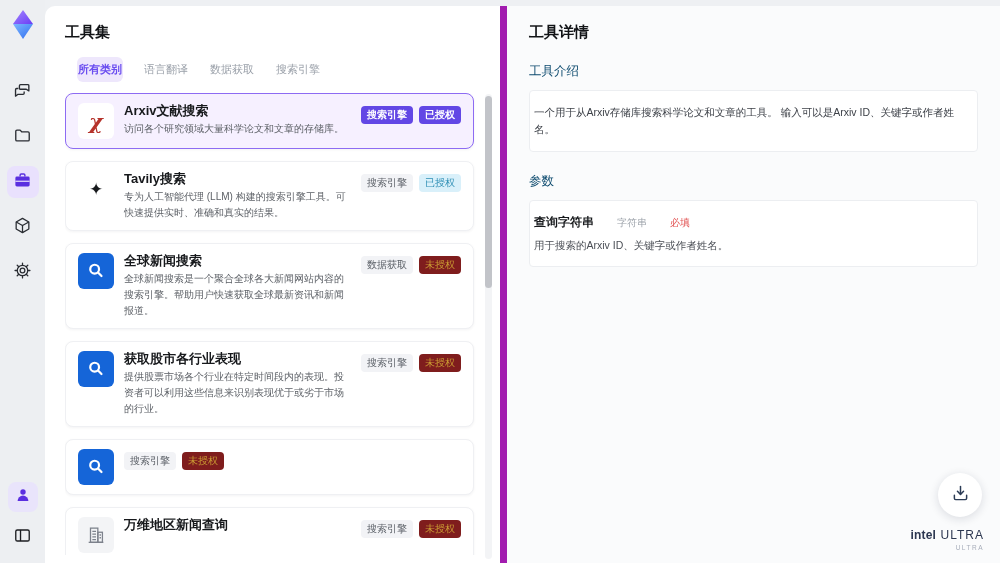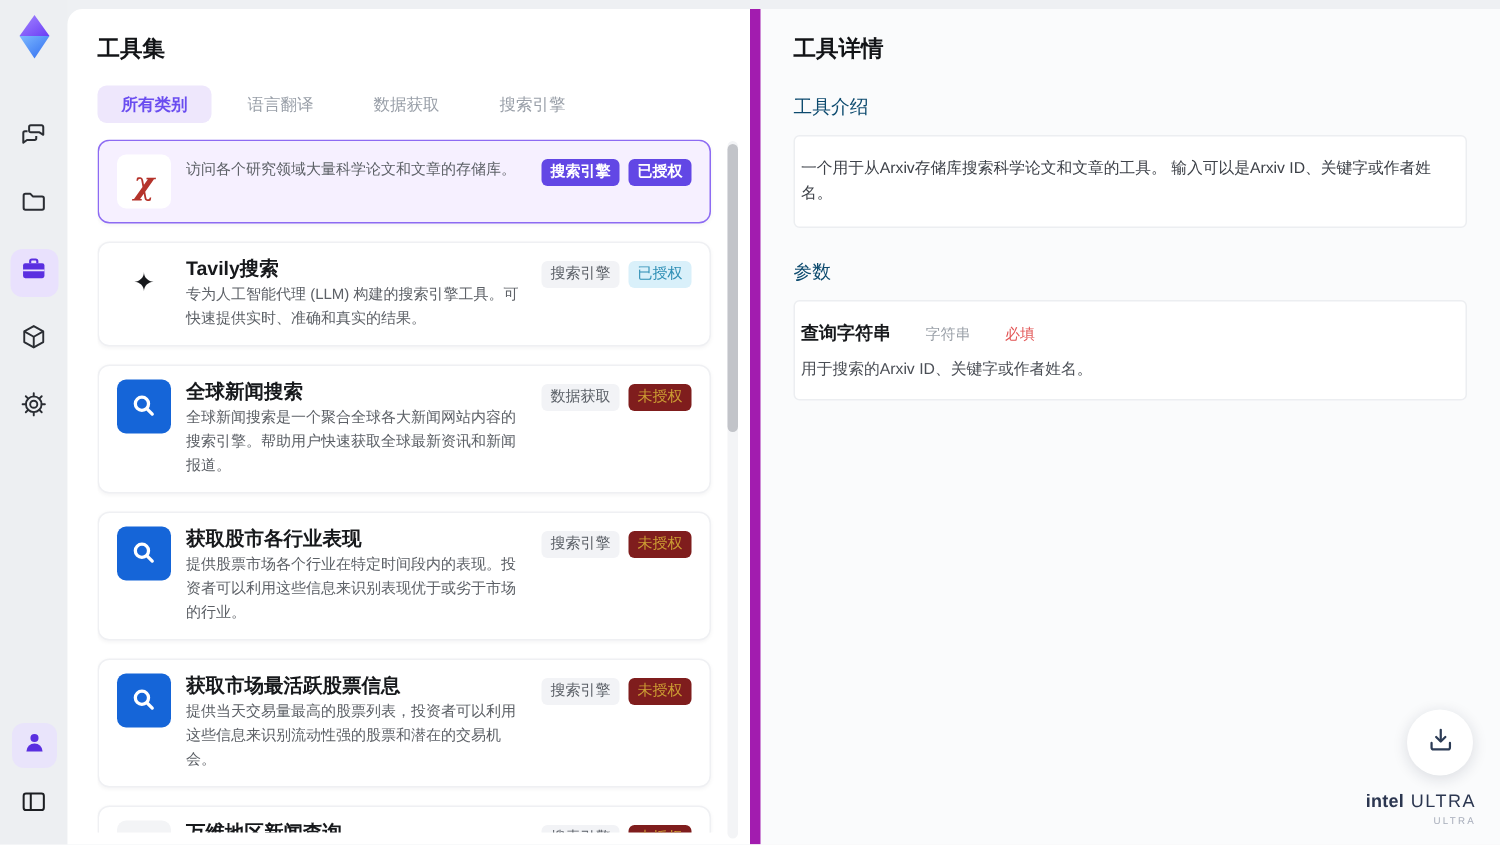--- a/index.html
+++ b/index.html
@@ -16,21 +16,21 @@
   .sidebar-bottom { margin-top:auto; display:flex; flex-direction:column; gap:9px; align-items:center; }
   .avatar-wrap { width:30px; height:30px; border-radius:8px; background:#e9e4fb; display:flex; align-items:center; justify-content:center; }
 
   
   .main { flex:1; margin-top:6px; background:#ffffff; border-top-left-radius:10px; display:flex; overflow:hidden; }
 
   
   .list-panel { width:455px; flex:none; position:relative; padding:17px 0 0 20px; }
   .list-title { font-size:15px; font-weight:bold; color:#121417; }
   .tabs { display:flex; gap:8px; margin-top:15px; }
-  .tab { border:none; background:transparent; font-family:inherit; font-size:11px; color:#9aa0a9; padding:5px 16px; border-radius:6px; cursor:pointer; white-space:nowrap; }
+  .tab { border:none; background:transparent; font-family:inherit; font-size:11px; color:#9aa0a9; padding:5px 1px; border-radius:6px; cursor:pointer; white-space:nowrap;margin-left:12px; }
   .tab.active { background:#eee7fc; color:#6a4df0; font-weight:bold; }
   .tool-list { margin-top:11px; padding-right:26px; display:flex; flex-direction:column; gap:12px; height:462px; overflow:hidden; }
   .tool-card { display:flex; gap:10px; padding:9px 12px; background:#fff; border:1px solid #eff0f3; border-radius:8px; box-shadow:0 1px 3px rgba(20,24,40,.05); cursor:pointer; }
   .tool-card.selected { background:#f6f0ff; border:1.5px solid #8d6bf3; }
   .ticon { width:36px; height:36px; flex:none; border-radius:6px; display:flex; align-items:center; justify-content:center; }
   .ticon.arxiv { background:#fff; font-family:"DejaVu Serif","Liberation Serif",serif; font-style:italic; font-weight:bold; font-size:21px; color:#b5332b; }
   .ticon.tavily { background:#fff; font-size:17px; color:#17191c; }
   .ticon.news { background:#1565d8; }
   .ticon.building { background:#f3f4f6; }
   .tool-body { flex:1; min-width:0; }
@@ -157,20 +157,21 @@
       <div class="tabs">
           <button class="tab active">所有类别</button>
           <button class="tab">语言翻译</button>
           <button class="tab">数据获取</button>
           <button class="tab">搜索引擎</button>
         </div>
       <div class="tool-list">
           <div class="tool-card selected">
             <span class="ticon arxiv">χ</span>
             <div class="tool-body">
+              <div class="tool-name">Arxiv文献搜索</div>
               <div class="tool-desc">访问各个研究领域大量科学论文和文章的存储库。</div>
             </div>
             <div class="tool-badges">
               <span class="badge cat">搜索引擎</span>
               <span class="badge auth-yes">已授权</span>
             </div>
           </div>
           <div class="tool-card">
             <span class="ticon tavily">✦</span>
             <div class="tool-body">
@@ -214,24 +215,20 @@
               <span class="badge auth-no">未授权</span>
             </div>
           </div>
           <div class="tool-card">
             <span class="ticon news">
               <svg viewBox="0 0 24 24" width="22" height="22" fill="none" stroke="#fff" stroke-width="2.4" stroke-linecap="round">
                 <circle cx="10.5" cy="10" r="4.8"></circle>
                 <path d="M14.2 13.7L18 17.5"></path>
               </svg>
             </span>
-            <div class="tool-body">
-              <div class="tool-name">获取市场最活跃股票信息</div>
-              <div class="tool-desc">提供当天交易量最高的股票列表，投资者可以利用这些信息来识别流动性强的股票和潜在的交易机会。</div>
-            </div>
             <div class="tool-badges">
               <span class="badge cat">搜索引擎</span>
               <span class="badge auth-no">未授权</span>
             </div>
           </div>
           <div class="tool-card">
             <span class="ticon building">
               <svg viewBox="0 0 24 24" width="22" height="22" fill="none" stroke="#7d828c" stroke-width="1.4">
                 <path d="M4 20h16"></path>
                 <rect x="6" y="4.5" width="8" height="15.5"></rect>

